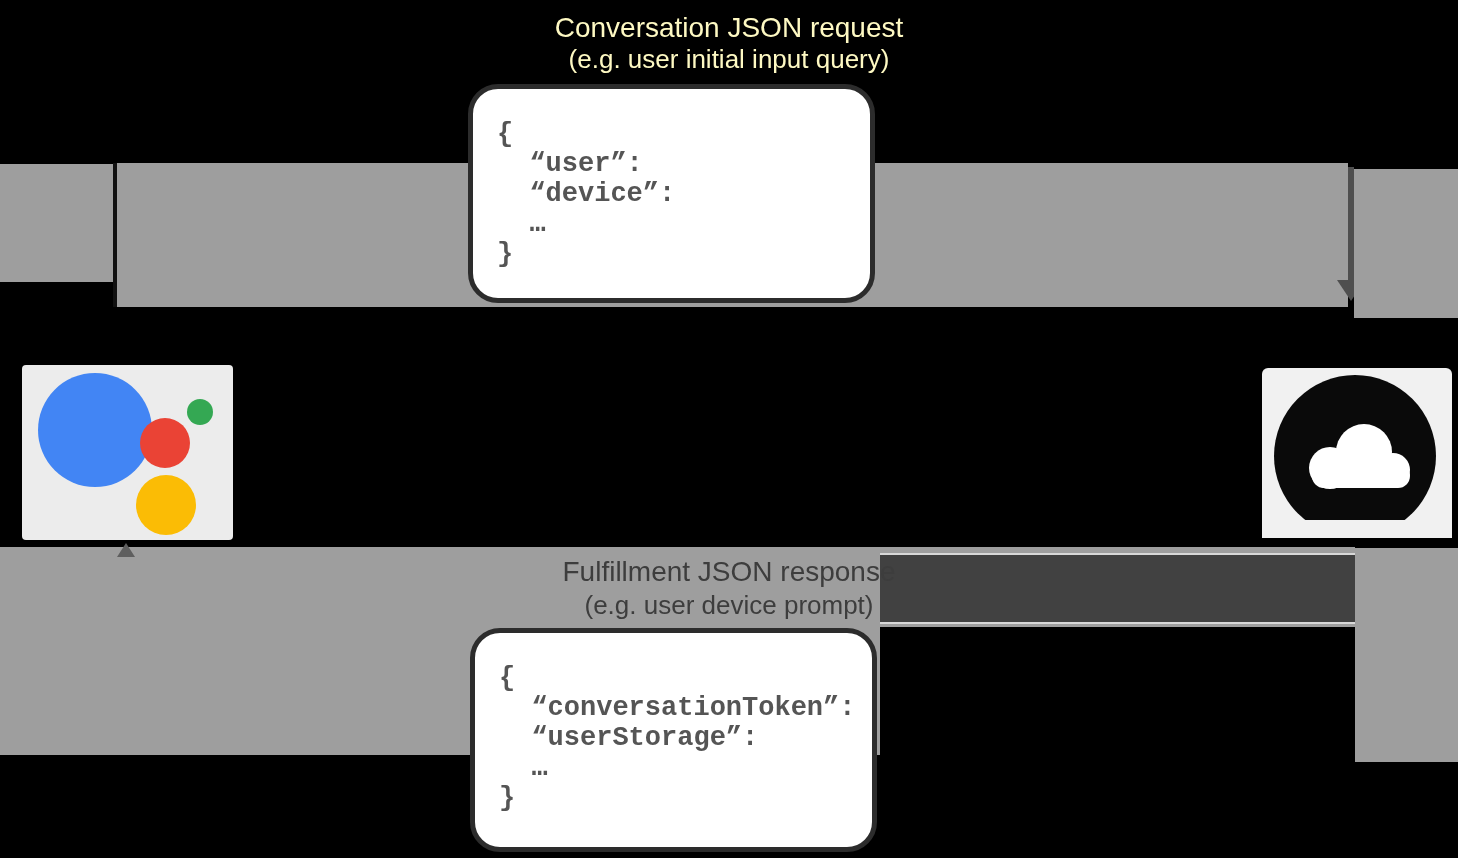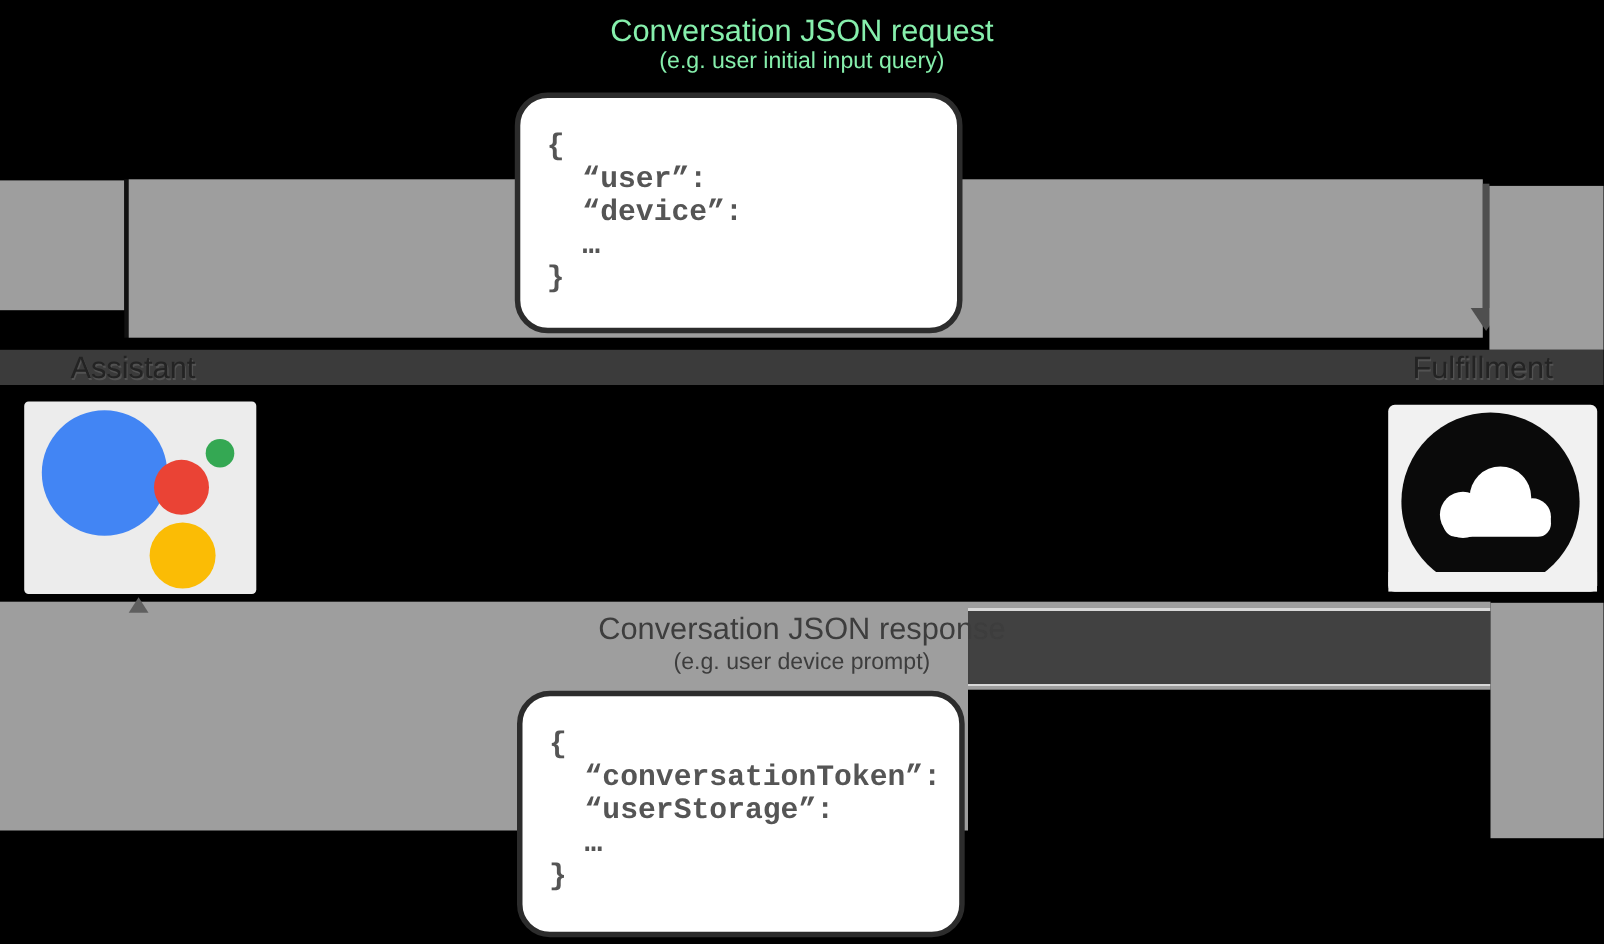--- a/index.html
+++ b/index.html
@@ -2,24 +2,24 @@
 <html><head>
 <meta charset="utf-8">
 <style>
   html,body{margin:0;padding:0;background:#000;}
   .stage{position:relative;width:1458px;height:858px;background:#000;overflow:hidden;
          font-family:"Liberation Sans",sans-serif;}
   .abs{position:absolute;}
 
   
   .cap{position:absolute;width:100%;text-align:center;white-space:nowrap;}
-  .cap-top{color:#86efac;}
+  .cap-top{color:#fef9c3;}
   .cap-bottom{color:#3d3d3d;}
   .cap-l1{font-size:28px;}
-  .cap-l2{font-size:21px;}
+  .cap-l2{font-size:26px;}
 
   
   .gray{background:#9e9e9e;}
 
   
   .json-box{position:absolute;background:#ffffff;border:5px solid #2c2c2c;border-radius:30px;
             box-sizing:border-box;}
   .json-box pre{margin:0;padding:30px 0 0 24px;white-space:pre;
                 font-family:"Liberation Mono","DejaVu Sans Mono",monospace;
                 font-weight:bold;font-size:27px;line-height:30px;color:#555555;}
@@ -71,24 +71,20 @@
   <div class="abs gray" style="left:1354px;top:169px;width:104px;height:149px;"></div>
 
   <div class="json-box" style="left:468px;top:84px;width:407px;height:219px;">
     <pre>{
   “user”:
   “device”:
   …
 }</pre>
   </div>
 
-  <div class="band">
-    <span style="left:64px;">Assistant</span>
-    <span style="left:1284px;">Fulfillment</span>
-  </div>
 
   <div class="assist-box">
     <div class="dot" style="left:16px;top:8px;width:114px;height:114px;background:#4285F4;"></div>
     <div class="dot" style="left:165px;top:34px;width:26px;height:26px;background:#34A853;"></div>
     <div class="dot" style="left:118px;top:53px;width:50px;height:50px;background:#EA4335;"></div>
     <div class="dot" style="left:114px;top:110px;width:60px;height:60px;background:#FBBC05;"></div>
   </div>
 
   <div class="fulfill-box">
     <svg width="190" height="170" viewBox="0 0 190 170">
@@ -99,21 +95,21 @@
       <circle cx="131" cy="102" r="17" fill="#ffffff"></circle>
       <rect x="50" y="96" width="98" height="24" rx="12" fill="#ffffff"></rect>
     </svg>
   </div>
 
   <div class="abs gray" style="left:0;top:547px;width:880px;height:208px;"></div>
   <div class="shaft"></div>
   <div class="abs gray" style="left:1355px;top:548px;width:103px;height:214px;"></div>
   <div class="tri tri-up" style="left:117px;top:543px;"></div>
 
-  <div class="cap cap-bottom cap-l1" style="top:556px;">Conversation JSON response</div>
+  <div class="cap cap-bottom cap-l1" style="top:556px;">Fulfillment JSON response</div>
   <div class="cap cap-bottom cap-l2" style="top:590px;">(e.g. user device prompt)</div>
 
   <div class="json-box" style="left:470px;top:628px;width:407px;height:224px;">
     <pre>{
   “conversationToken”:
   “userStorage”:
   …
 }</pre>
   </div>
 

